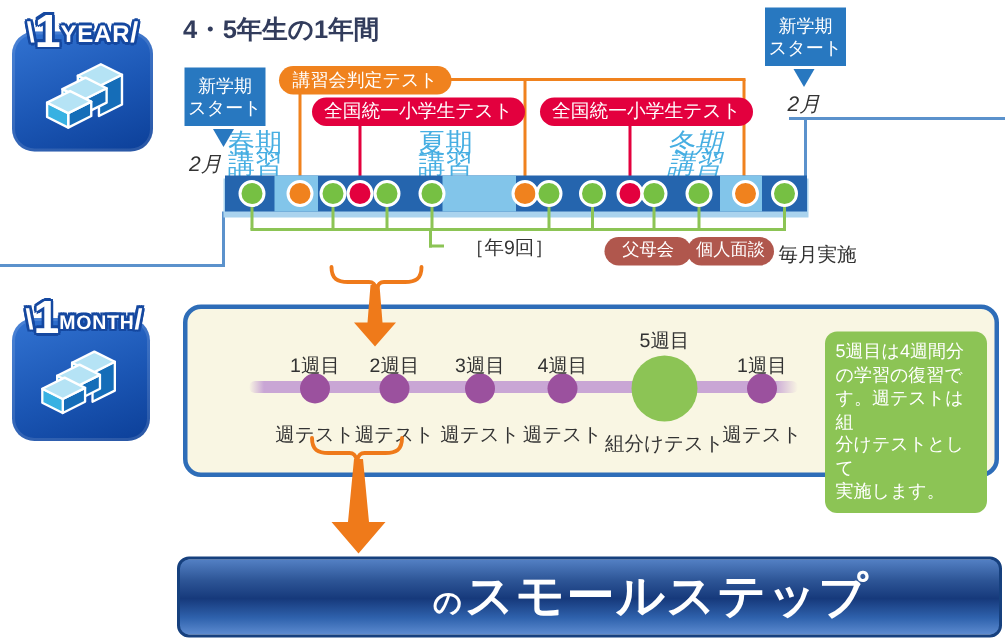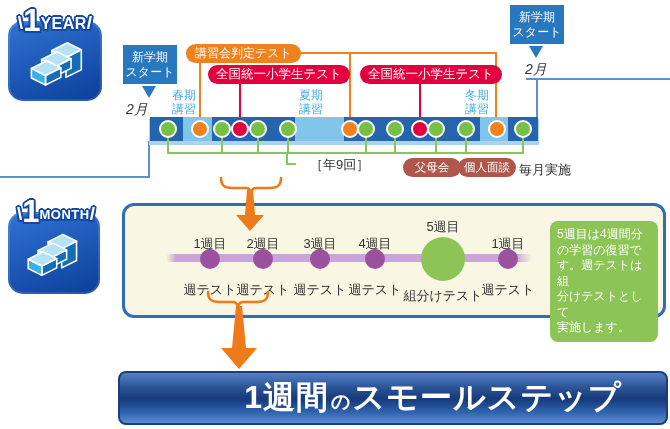--- a/index.html
+++ b/index.html
@@ -26,21 +26,21 @@
   .term-box{position:absolute;width:54px;background:#2878c0;color:#fff;font-size:12px;
             line-height:15px;text-align:center;padding:5px 0 4px;white-space:pre-line;z-index:2;}
   .term-ptr{position:absolute;width:0;height:0;border-left:7px solid transparent;
             border-right:7px solid transparent;border-top:12px solid #2878c0;z-index:2;}
   .feb{position:absolute;font-size:14px;color:#333;font-style:italic;}
   .pill{position:absolute;height:19px;line-height:19px;border-radius:10px;color:#fff;
         font-size:12px;text-align:center;white-space:nowrap;z-index:3;}
   .pill.orange{background:#f0821e;padding:0 9px;}
   .pill.red{background:#e3003e;padding:0 8px;font-size:12.5px;}
   .pill.maroon{background:#b0574d;width:58px;font-size:11.5px;}
-  .course{position:absolute;width:44px;text-align:right;font-size:12px;line-height:14px;
+  .course{position:absolute;width:44px;text-align:left;font-size:18px;line-height:14px;
           color:#46aee2;white-space:pre-line;}
   .vline{position:absolute;width:2px;}
   .hline{position:absolute;height:2px;}
   .ln-orange{background:#f0821e;}
   .ln-red{background:#e3003e;}
   .ln-steel{background:#5b92cc;}
   .ln-green{background:#8cc455;}
   .bar{position:absolute;left:150px;top:117px;width:388px;height:24px;background:#2565ae;
        box-shadow:0 3px 0 1px #aad3ee;}
   .seg{position:absolute;top:0;height:24px;background:#82c5ea;}
@@ -91,20 +91,21 @@
       <polygon points="42,32 66,20 88,31 64,43" fill="#b5e3f5"></polygon>
       <polygon points="48,57 72,45 72,60 48,72" fill="#156db8"></polygon>
       <polygon points="26,46 48,57 48,70 26,59" fill="#38b1e2"></polygon>
       <polygon points="26,46 50,34 72,45 48,57" fill="#b5e3f5"></polygon>
       <polygon points="32,71 56,59 56,74 32,86" fill="#156db8"></polygon>
       <polygon points="10,60 32,71 32,86 10,75" fill="#38b1e2"></polygon>
       <polygon points="10,60 34,48 56,59 32,71" fill="#b5e3f5"></polygon>
     </g>
   </svg>
 
+  <div class="title">4・5年生の1年間</div>
 
   <div class="term-box" style="left:123px;top:45px;">新学期
 スタート</div>
   <div class="term-ptr" style="left:142px;top:86px;"></div>
   <div class="feb" style="left:126px;top:101px;">2月</div>
 
   <div class="term-box" style="left:510px;top:5px;">新学期
 スタート</div>
   <div class="term-ptr" style="left:529px;top:46px;"></div>
   <div class="feb" style="left:525px;top:61px;">2月</div>
@@ -122,21 +123,21 @@
   <div class="vline ln-red" style="left:419px;top:83px;height:41px;"></div>
 
   <div class="pill orange" style="left:186px;top:44px;">講習会判定テスト</div>
   <div class="pill red" style="left:208px;top:65px;">全国統一小学生テスト</div>
   <div class="pill red" style="left:360px;top:65px;">全国統一小学生テスト</div>
 
   <div class="course" style="left:152px;top:88px;">春期
 講習</div>
   <div class="course" style="left:279px;top:88px;">夏期
 講習</div>
-  <div class="course" style="left:445px;top:88px;">冬期
+  <div class="course" style="left:445px;top:88px;font-style:italic;">冬期
 講習</div>
 
   <div class="bar">
       <div class="seg" style="left: 33px; width: 29px;"></div>
       <div class="seg" style="left: 145px; width: 49px;"></div>
       <div class="seg" style="left: 330px; width: 28px;"></div>
     </div>
   <div id="year-dots">
       <div class="dot" style="left: 159px; top: 120px; background: rgb(118, 192, 67);"></div>
       <div class="dot" style="left: 191px; top: 120px; background: rgb(240, 130, 30);"></div>
@@ -222,21 +223,20 @@
 実施します。</div>
 
   <svg class="abs" style="left:206px;top:290px;z-index:5;" width="64" height="20" viewBox="0 0 64 20">
     <path d="M2,2 C2,10 6,12 13,12 L27,12 C29.5,12 31,13 32,17 C33,13 34.5,12 37,12 L51,12 C58,12 62,10 62,2" fill="none" stroke="#ef7a1a" stroke-width="2.6" stroke-linecap="round"></path>
   </svg>
   <svg class="abs" style="left:220px;top:306px;z-index:6;" width="38" height="64" viewBox="0 0 38 64">
     <polygon points="16,0 22,0 26,42 37,42 19,63 1,42 12,42" fill="#ef7a1a"></polygon>
   </svg>
 
   <div class="banner">
-    <span class="big">1週間</span>
     <span class="small">の</span>
     <span class="big">スモールステップ</span>
   </div>
 <div class="vline ln-green" style="left: 167px; top: 136px; height: 17px;"></div>
     <div class="vline ln-green" style="left: 221px; top: 136px; height: 17px;"></div>
     <div class="vline ln-green" style="left: 257px; top: 136px; height: 17px;"></div>
     <div class="vline ln-green" style="left: 287px; top: 136px; height: 17px;"></div>
     <div class="vline ln-green" style="left: 365px; top: 136px; height: 17px;"></div>
     <div class="vline ln-green" style="left: 394px; top: 136px; height: 17px;"></div>
     <div class="vline ln-green" style="left: 435px; top: 136px; height: 17px;"></div>

